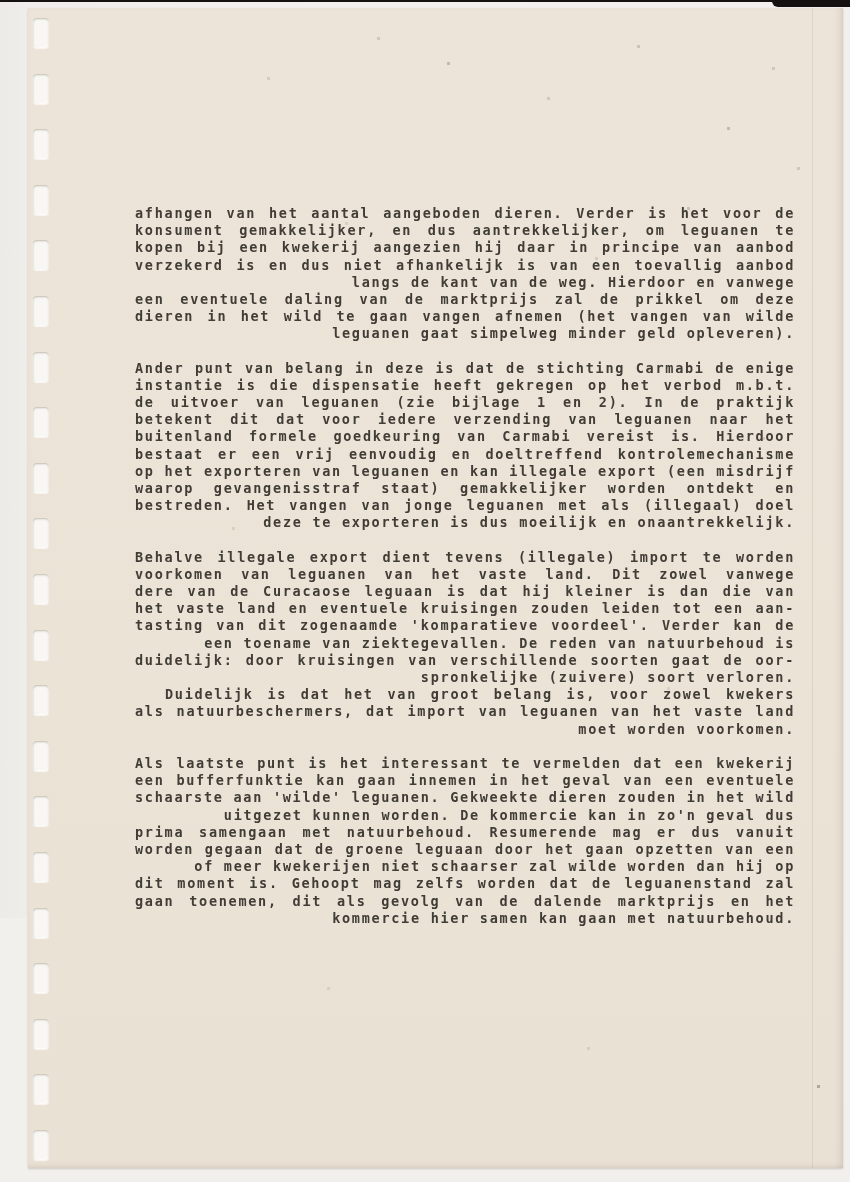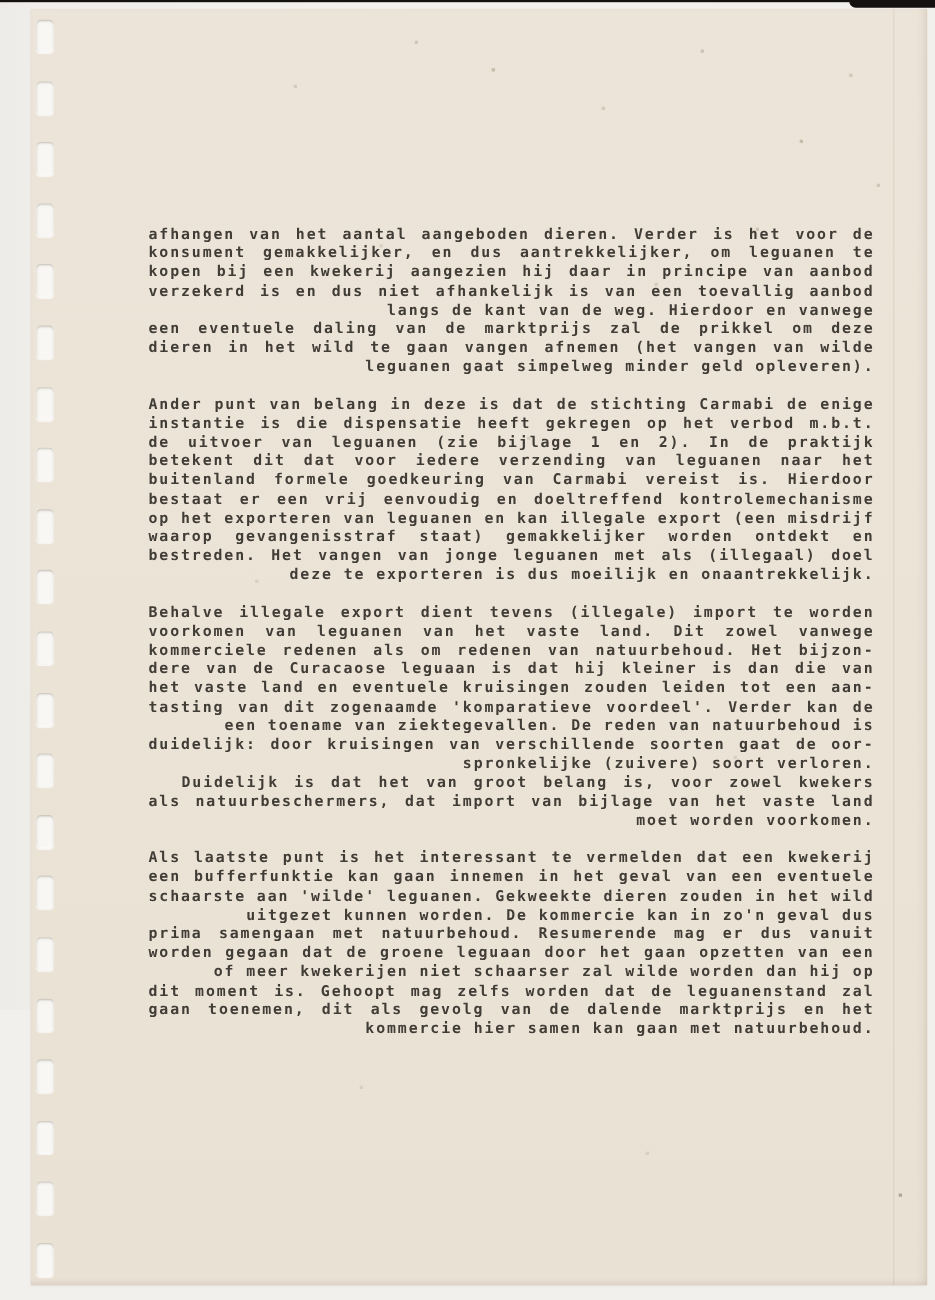--- a/index.html
+++ b/index.html
@@ -164,29 +164,28 @@
           <div class="line just">buitenland formele goedkeuring van Carmabi vereist is. Hierdoor</div>
           <div class="line just">bestaat er een vrij eenvoudig en doeltreffend kontrolemechanisme</div>
           <div class="line just">op het exporteren van leguanen en kan illegale export (een misdrijf</div>
           <div class="line just">waarop gevangenisstraf staat) gemakkelijker worden ontdekt en</div>
           <div class="line just">bestreden. Het vangen van jonge leguanen met als (illegaal) doel</div>
           <div class="line">deze te exporteren is dus moeilijk en onaantrekkelijk.</div>
         </div>
         <div class="paragraph">
           <div class="line just">Behalve illegale export dient tevens (illegale) import te worden</div>
           <div class="line just">voorkomen van leguanen van het vaste land. Dit zowel vanwege</div>
-          <div class="line just">kommerciele redenen als om redenen van natuurbehoud. Het bijzon-</div>
           <div class="line just">dere van de Curacaose leguaan is dat hij kleiner is dan die van</div>
           <div class="line just">het vaste land en eventuele kruisingen zouden leiden tot een aan-</div>
           <div class="line just">tasting van dit zogenaamde 'komparatieve voordeel'. Verder kan de</div>
           <div class="line">een toename van ziektegevallen. De reden van natuurbehoud is</div>
           <div class="line just">duidelijk: door kruisingen van verschillende soorten gaat de oor-</div>
           <div class="line">spronkelijke (zuivere) soort verloren.</div>
           <div class="line just indent">Duidelijk is dat het van groot belang is, voor zowel kwekers</div>
-          <div class="line just">als natuurbeschermers, dat import van bijlage van het vaste land</div>
+          <div class="line just">als natuurbeschermers, dat import van leguanen van het vaste land</div>
           <div class="line">moet worden voorkomen.</div>
         </div>
         <div class="paragraph">
           <div class="line just">Als laatste punt is het interessant te vermelden dat een kwekerij</div>
           <div class="line just">een bufferfunktie kan gaan innemen in het geval van een eventuele</div>
           <div class="line just">schaarste aan 'wilde' leguanen. Gekweekte dieren zouden in het wild</div>
           <div class="line">uitgezet kunnen worden. De kommercie kan in zo'n geval dus</div>
           <div class="line just">prima samengaan met natuurbehoud. Resumerende mag er dus vanuit</div>
           <div class="line just">worden gegaan dat de groene leguaan door het gaan opzetten van een</div>
           <div class="line">of meer kwekerijen niet schaarser zal wilde worden dan hij op</div>

